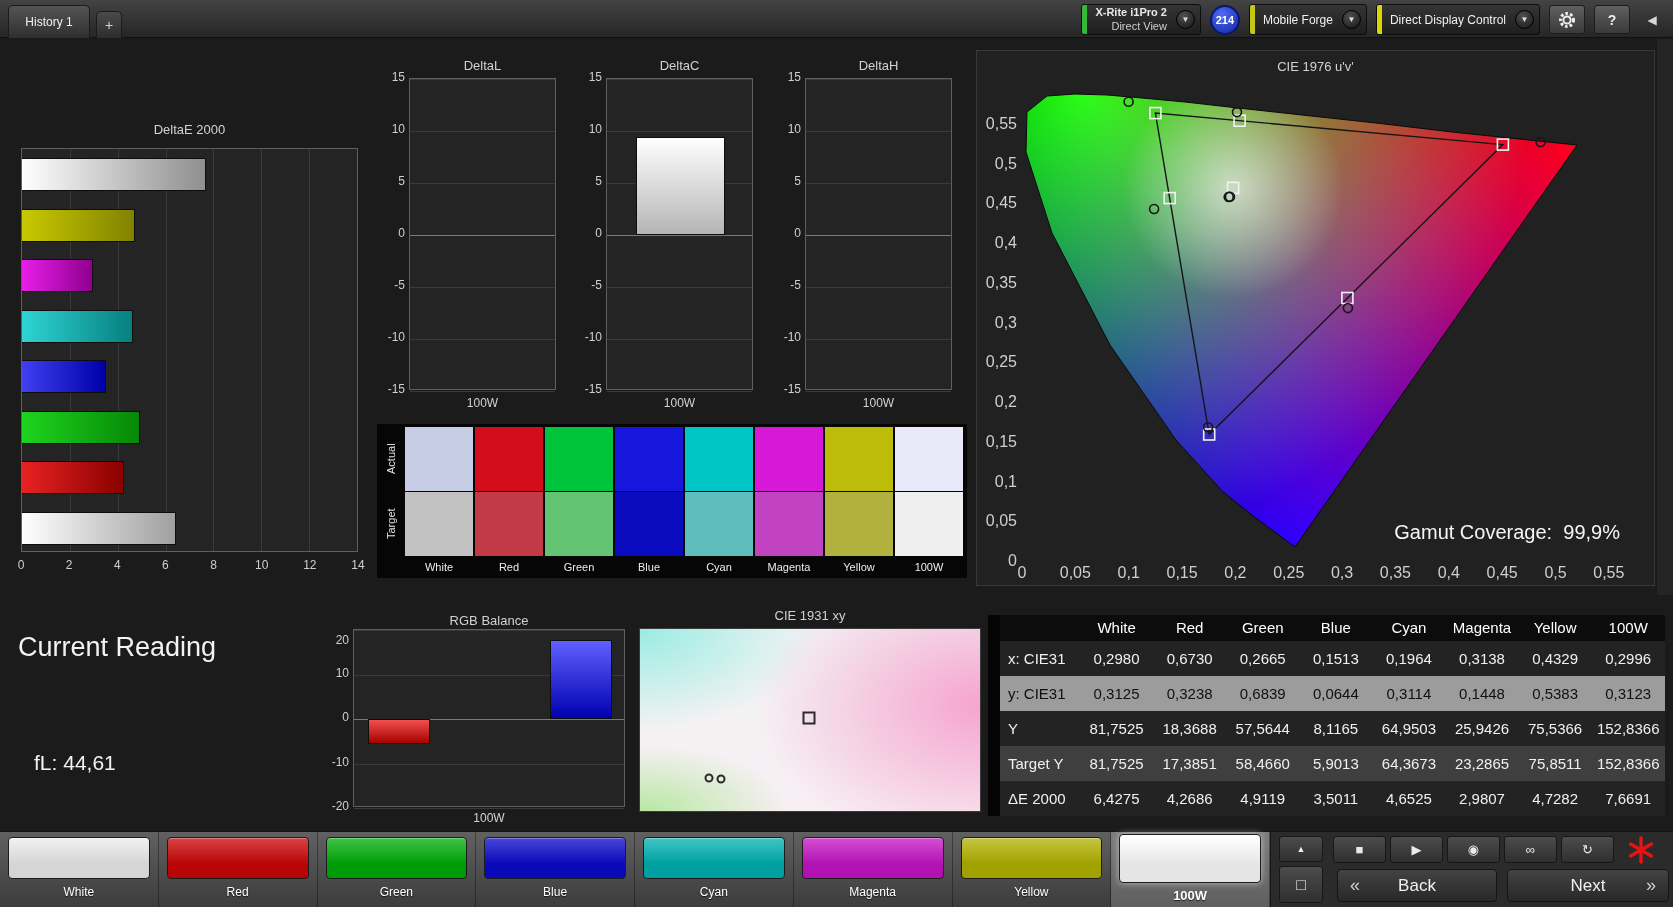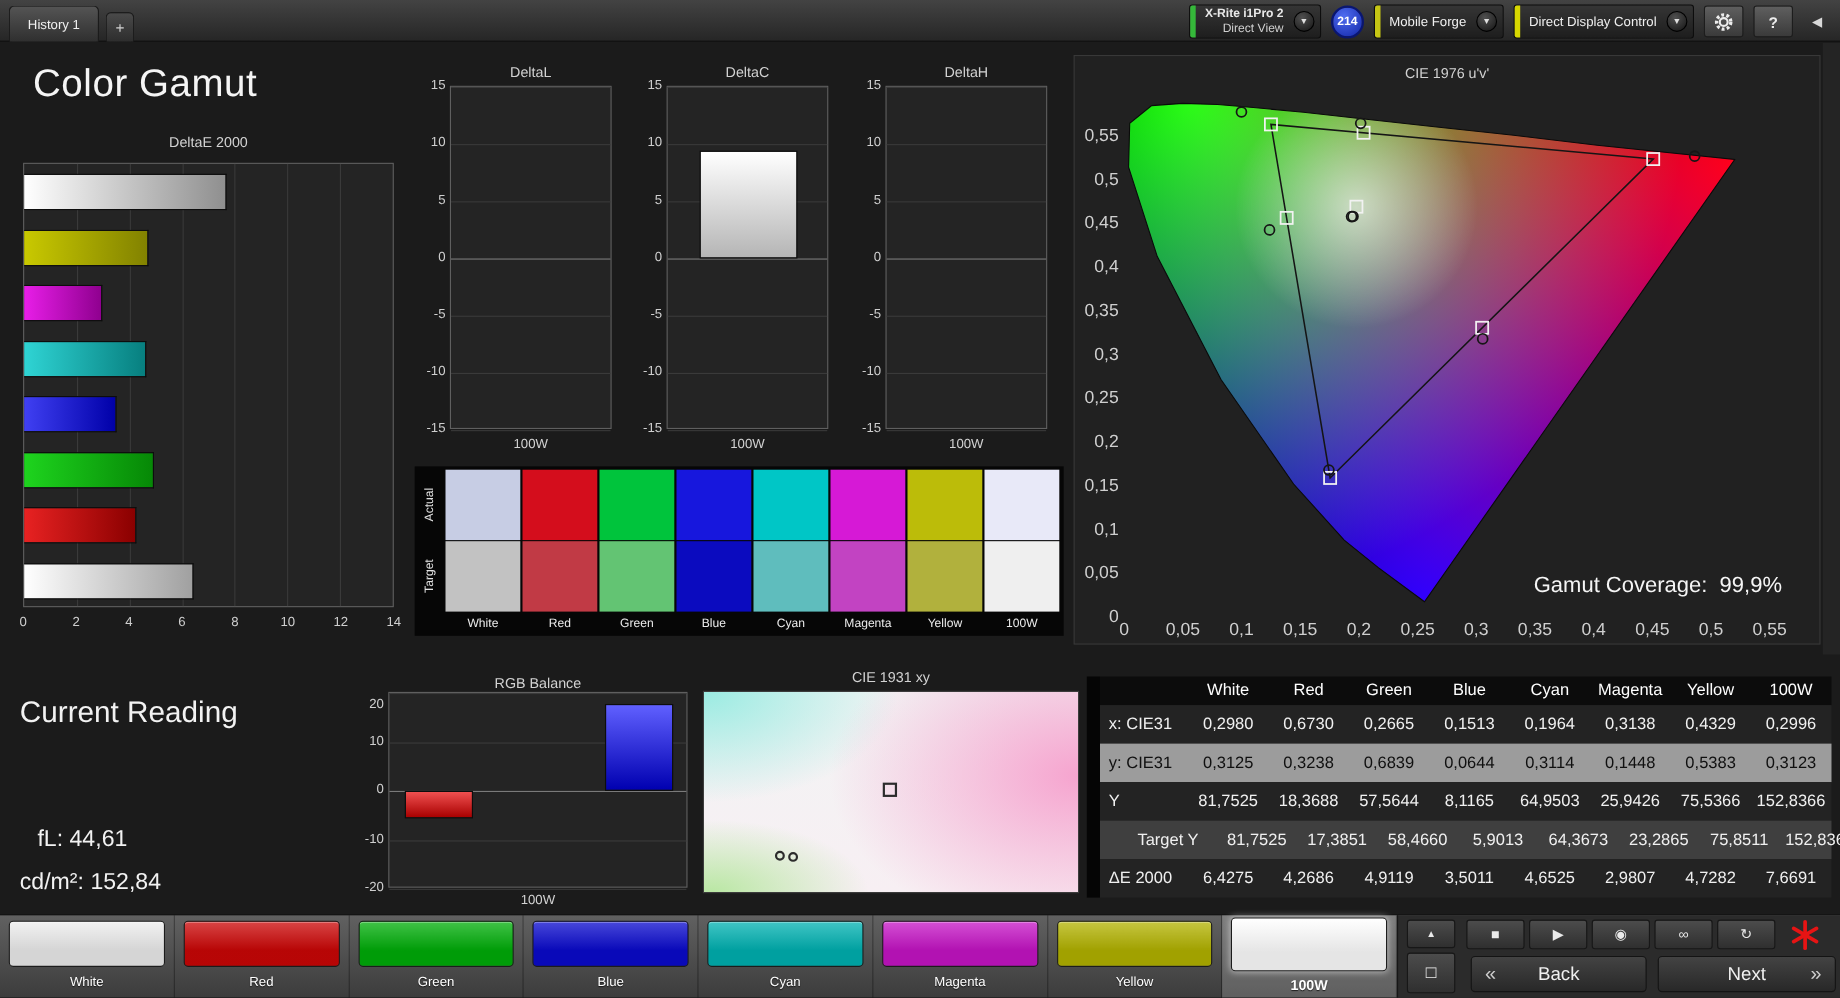--- a/index.html
+++ b/index.html
@@ -167,21 +167,20 @@
       </div>
       <div class="icon-btn">
           <span>?</span>
         </div>
       <div class="collapse-btn">
           <span>◀</span>
         </div>
     </div>
   </header>
 
-  <div class="page-title">Color Gamut</div>
 
   <div class="chart-de">
     <div class="chart-title">DeltaE 2000</div>
     <div class="plot">
         <div class="vgrid" style="left: 14.2857%;"></div>
         <div class="vgrid" style="left: 28.5714%;"></div>
         <div class="vgrid" style="left: 42.8571%;"></div>
         <div class="vgrid" style="left: 57.1429%;"></div>
         <div class="vgrid" style="left: 71.4286%;"></div>
         <div class="vgrid" style="left: 85.7143%;"></div>
@@ -389,24 +388,20 @@
     </div>
   </div>
   <div class="right-gutter"></div>
 
   <div class="current-reading">
     <div class="cr-title">Current Reading</div>
     <div class="cr-row" style="top:119px;margin-left:16px;">
       <span>fL:</span>
       <span>44,61</span>
     </div>
-    <div class="cr-row" style="top:158px;">
-      <span>cd/m²:</span>
-      <span>152,84</span>
-    </div>
   </div>
 
   <div class="rgb-chart">
     <div class="chart-title">RGB Balance</div>
     <div class="plot">
         <div class="hgrid" style="top: 0px;"></div>
         <div class="hgrid" style="top: 44.5px;"></div>
         <div class="hgrid zero" style="top: 89px;"></div>
         <div class="hgrid" style="top: 133.5px;"></div>
         <div class="hgrid" style="top: 178px;"></div>
@@ -471,21 +466,21 @@
         <div class="dt-cell dt-label">Y</div>
         <div class="dt-cell">81,7525</div>
         <div class="dt-cell">18,3688</div>
         <div class="dt-cell">57,5644</div>
         <div class="dt-cell">8,1165</div>
         <div class="dt-cell">64,9503</div>
         <div class="dt-cell">25,9426</div>
         <div class="dt-cell">75,5366</div>
         <div class="dt-cell">152,8366</div>
       </div>
-      <div class="dt-row dt-body" style="top: 131px; height: 35px; background: rgb(63, 63, 63); padding-left: 26px;">
+      <div class="dt-row dt-body" style="top: 131px; height: 35px; background: rgb(63, 63, 63);">
         <div class="dt-cell dt-label">Target Y</div>
         <div class="dt-cell">81,7525</div>
         <div class="dt-cell">17,3851</div>
         <div class="dt-cell">58,4660</div>
         <div class="dt-cell">5,9013</div>
         <div class="dt-cell">64,3673</div>
         <div class="dt-cell">23,2865</div>
         <div class="dt-cell">75,8511</div>
         <div class="dt-cell">152,8366</div>
       </div>

